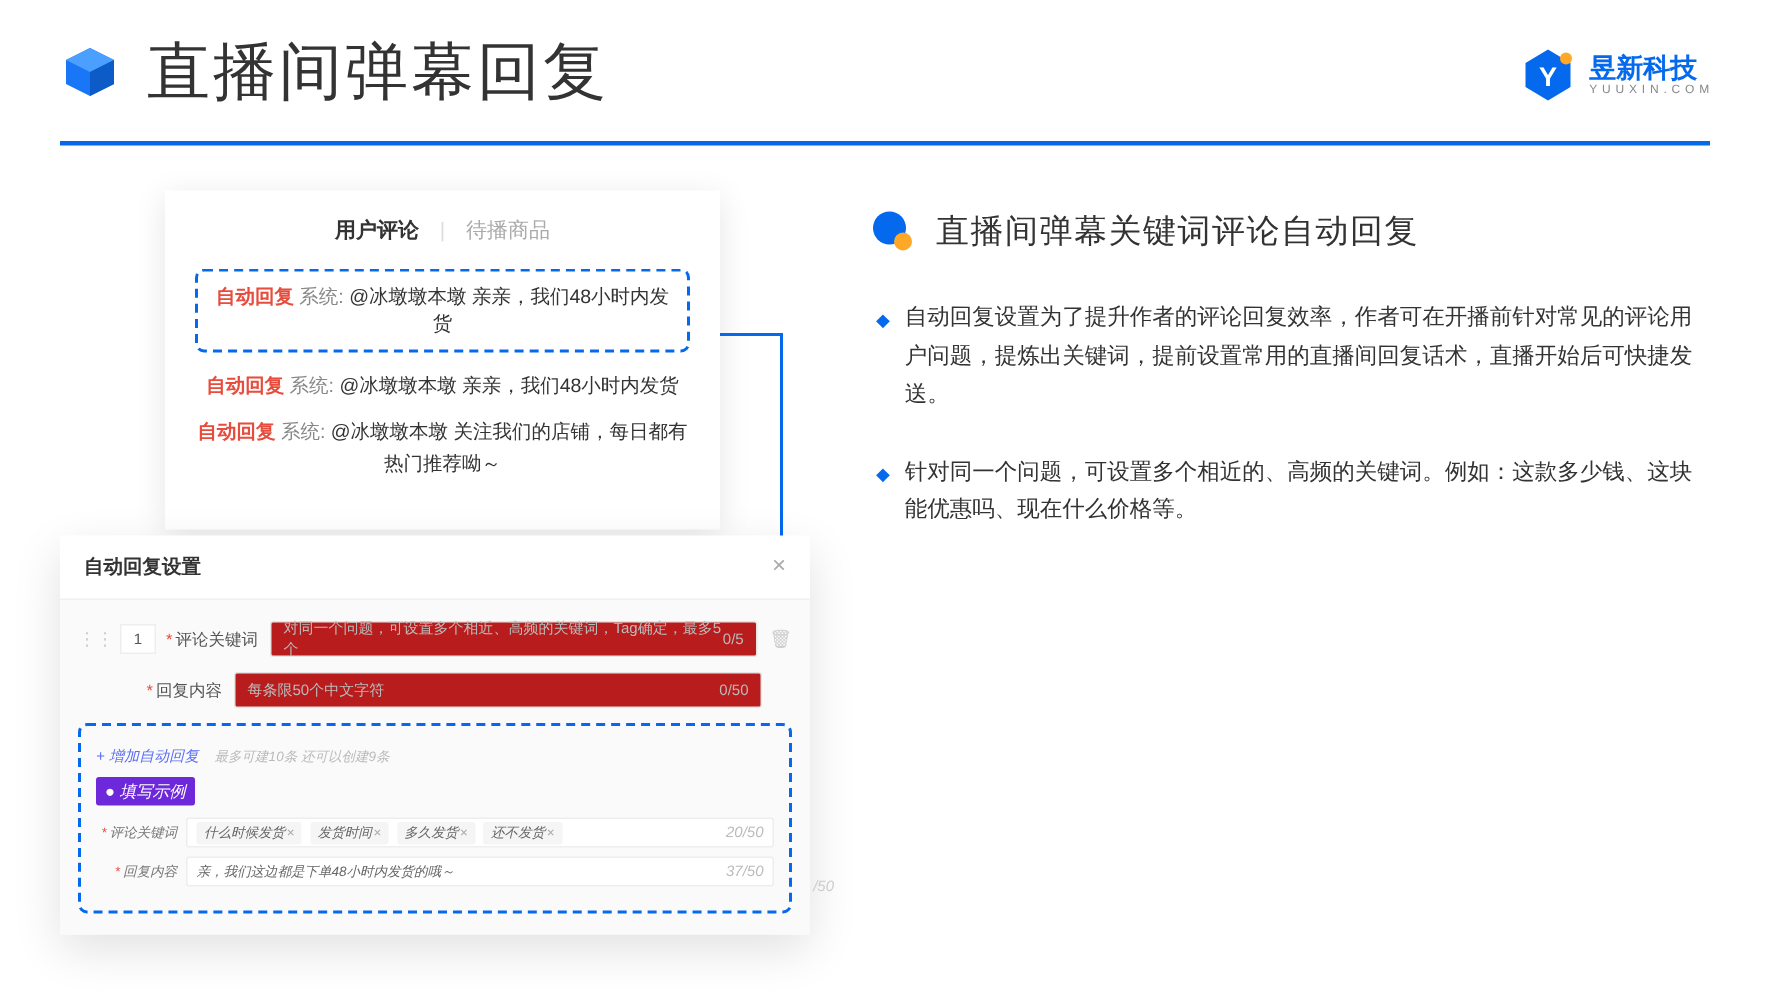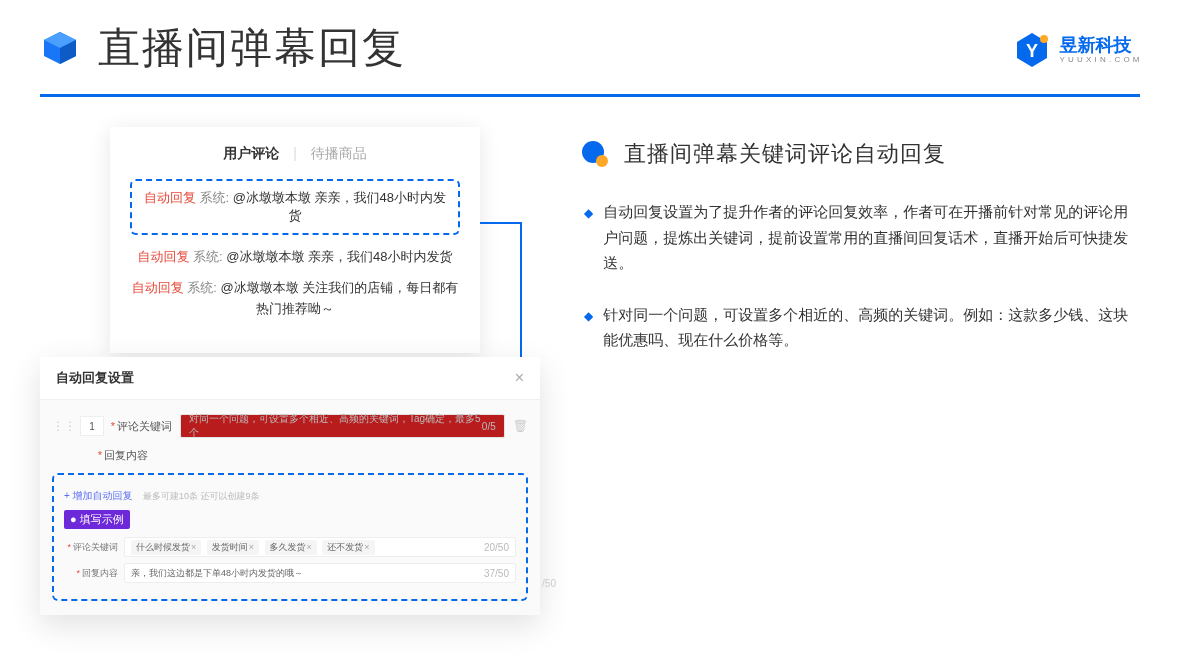--- a/index.html
+++ b/index.html
@@ -21,38 +21,38 @@
 .feature-title{font-size:22px;font-weight:500;color:#333;letter-spacing:1px;}
 .bullet-list{padding-left:4px;}
 .bullet-item{display:flex;margin-bottom:26px;font-size:15px;line-height:1.7;color:#333;}
 .bullet-diamond{color:#0469ED;font-size:12px;margin-right:10px;margin-top:4px;flex-shrink:0;}
 .panel-comments{position:absolute;top:0;left:70px;width:370px;background:#fff;box-shadow:0 4px 20px rgba(0,0,0,0.1);padding:18px 20px 24px;text-align:center;}
 .panel-tabs{font-size:14px;margin-bottom:16px;}
 .tab-active{font-weight:bold;color:#333;}
 .tab-sep{color:#ddd;margin:0 10px;}
 .tab-inactive{color:#aaa;}
 .reply-box{border:2px dashed #0469ED;border-radius:6px;padding:8px 10px;margin-bottom:12px;font-size:13px;position:relative;}
-.reply-tag{color:#e74c3c;font-weight:400;margin-top:16px;}
+.reply-tag{color:#e74c3c;font-weight:700;margin-top:16px;}
 .reply-sys{color:#888;}
 .reply-text{color:#333;}
 .reply-line{font-size:13px;line-height:1.6;margin-bottom:10px;}
 .panel-settings{position:absolute;top:230px;left:0;width:500px;background:#fff;box-shadow:0 10px 30px rgba(0,0,0,0.12);}
 .settings-header{display:flex;justify-content:space-between;align-items:center;padding:12px 16px;border-bottom:1px solid #f0f0f0;}
 .settings-title{font-size:13px;font-weight:bold;color:#333;font-family:Liberation Serif, serif;}
 .close-x{color:#aaa;font-size:16px;cursor:pointer;}
 .settings-body{padding:14px 12px;background:#fafafa;}
 .field-row{display:flex;align-items:center;margin-bottom:10px;font-size:11px;}
 .field-num{width:24px;height:20px;background:#fff;border:1px solid #eee;text-align:center;line-height:20px;font-size:10px;margin-right:6px;color:#555;}
 .drag-handle{color:#ccc;font-size:12px;margin-right:4px;}
 .field-label{width:70px;text-align:right;color:#555;padding-right:8px;font-size:11px;}
 .req-star{color:#e74c3c;margin-right:2px;}
 .field-input{flex:1;height:24px;background:#b91c1c;border:1px solid #e5e5e5;border-radius:2px;padding:0 8px;font-size:10px;color:#bbb;display:flex;align-items:center;justify-content:space-between;}
 .field-count{color:#bbb;font-size:10px;}
 .trash-icon{color:#ccc;margin-left:8px;font-size:12px;}
-.example-box{border:2px dashed #0469ED;border-radius:6px;padding:10px;margin-top:8px;position:relative;}
+.example-box{border:2px dashed #0469ED;border-radius:6px;padding:10px;margin-top:8px;position:relative;font-style:italic;}
 .add-link{color:#5b6ef5;font-size:10px;margin-bottom:8px;}
 .add-note{color:#bbb;font-size:9px;margin-left:6px;}
 .example-badge{display:inline-block;background:#6d28d9;color:#fff;font-size:11px;padding:2px 6px;border-radius:2px;margin-bottom:8px;}
 .tag-chip{display:inline-block;background:#f5f5f5;color:#666;font-size:9px;padding:1px 5px;border-radius:2px;margin-right:3px;}
 .tag-x{color:#aaa;margin-left:1px;}
 .example-row{display:flex;align-items:center;margin-bottom:6px;}
 .ex-label{width:60px;text-align:right;font-size:9px;color:#777;padding-right:6px;}
 .ex-field{flex:1;background:#fff;border:1px solid #eee;border-radius:2px;padding:3px 6px;font-size:9px;color:#666;display:flex;align-items:center;justify-content:space-between;height:20px;}
 .side-count{position:absolute;right:-30px;bottom:10px;font-size:10px;color:#ccc;}
 .connector{position:absolute;border-top:2px solid #0469ED;}
@@ -130,20 +130,24 @@
           <span class="field-label"><span class="req-star">*</span><span>评论关键词</span></span>
           <div class="field-input">
             <span>对同一个问题，可设置多个相近、高频的关键词，Tag确定，最多5个</span>
             <span class="field-count">0/5</span>
           </div>
           <span class="trash-icon">🗑</span>
         </div>
         <div class="field-row">
           <span style="width:34px;"></span>
           <span class="field-label"><span class="req-star">*</span><span>回复内容</span></span>
+          <div class="field-input">
+            <span>每条限50个中文字符</span>
+            <span class="field-count">0/50</span>
+          </div>
           <span style="width:20px;"></span>
         </div>
 
         <div class="example-box">
           <div style="margin-bottom:6px;">
             <span class="add-link">+ 增加自动回复</span>
             <span class="add-note">最多可建10条 还可以创建9条</span>
           </div>
           <span class="example-badge">● 填写示例</span>
           <div class="example-row">

